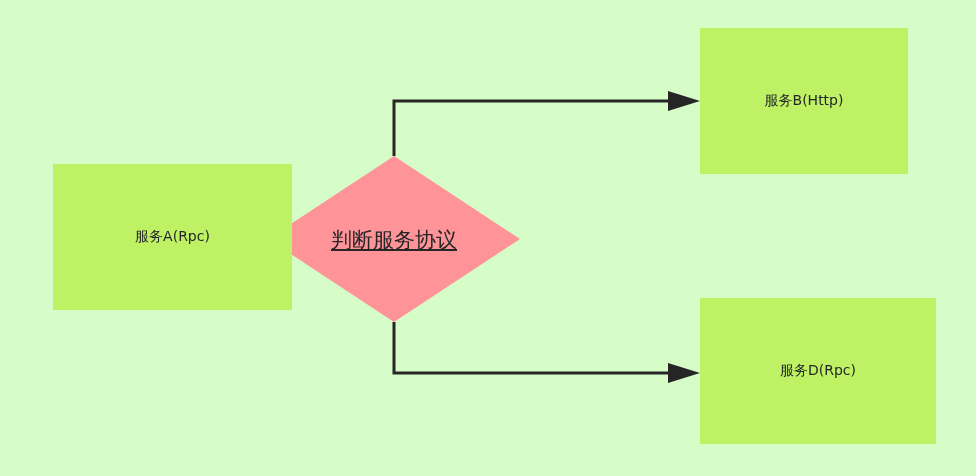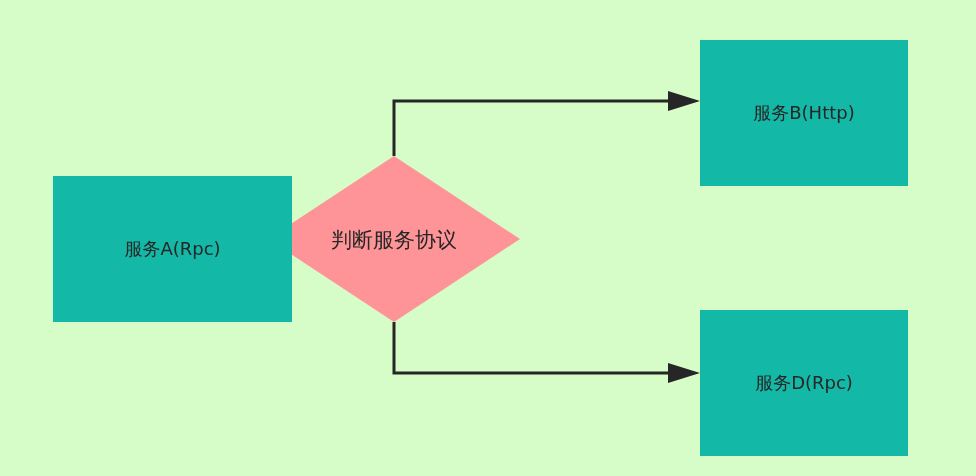--- a/index.html
+++ b/index.html
@@ -4,30 +4,30 @@
   <style>
     html, body { margin: 0; padding: 0; }
     body {
       width: 976px; height: 476px;
       background: #d6fdc8;
       position: relative; overflow: hidden;
       font-family: "DejaVu Sans", "Liberation Sans", sans-serif;
     }
     .node-rect {
       position: absolute;
-      background: #14b8a6;
+      background: #bef264;
       display: flex; align-items: center; justify-content: center;
-      color: #262626; font-size: 18px; margin-top: 12px;
+      color: #262626; font-size: 14px;
     }
     svg.edges { position: absolute; left: 0; top: 0; }
     .diamond-label {
       position: absolute;
       left: 268px; top: 218px; width: 252px; height: 44px;
       display: flex; align-items: center; justify-content: center;
-      color: #262626; font-size: 21px;
+      color: #262626; font-size: 21px; text-decoration: underline;
     }
   </style>
 </head>
 <body>
 
 <svg class="edges" width="976" height="476">
   <defs>
     <marker id="arrowhead" markerWidth="10" markerHeight="8" refX="9" refY="4" orient="auto" markerUnits="userSpaceOnUse"></marker>
   </defs>
 
@@ -45,15 +45,15 @@
 </div>
 
 <div class="diamond-label">
   <span>判断服务协议</span>
 </div>
 
 <div class="node-rect" style="left:700px; top:28px; width:208px; height:146px;">
   <span>服务B(Http)</span>
 </div>
 
-<div class="node-rect" style="left:700px; top:298px; width:208px; height:146px;">
+<div class="node-rect" style="left:700px; top:298px; width:236px; height:146px;">
   <span>服务D(Rpc)</span>
 </div>
 
 </body></html>

